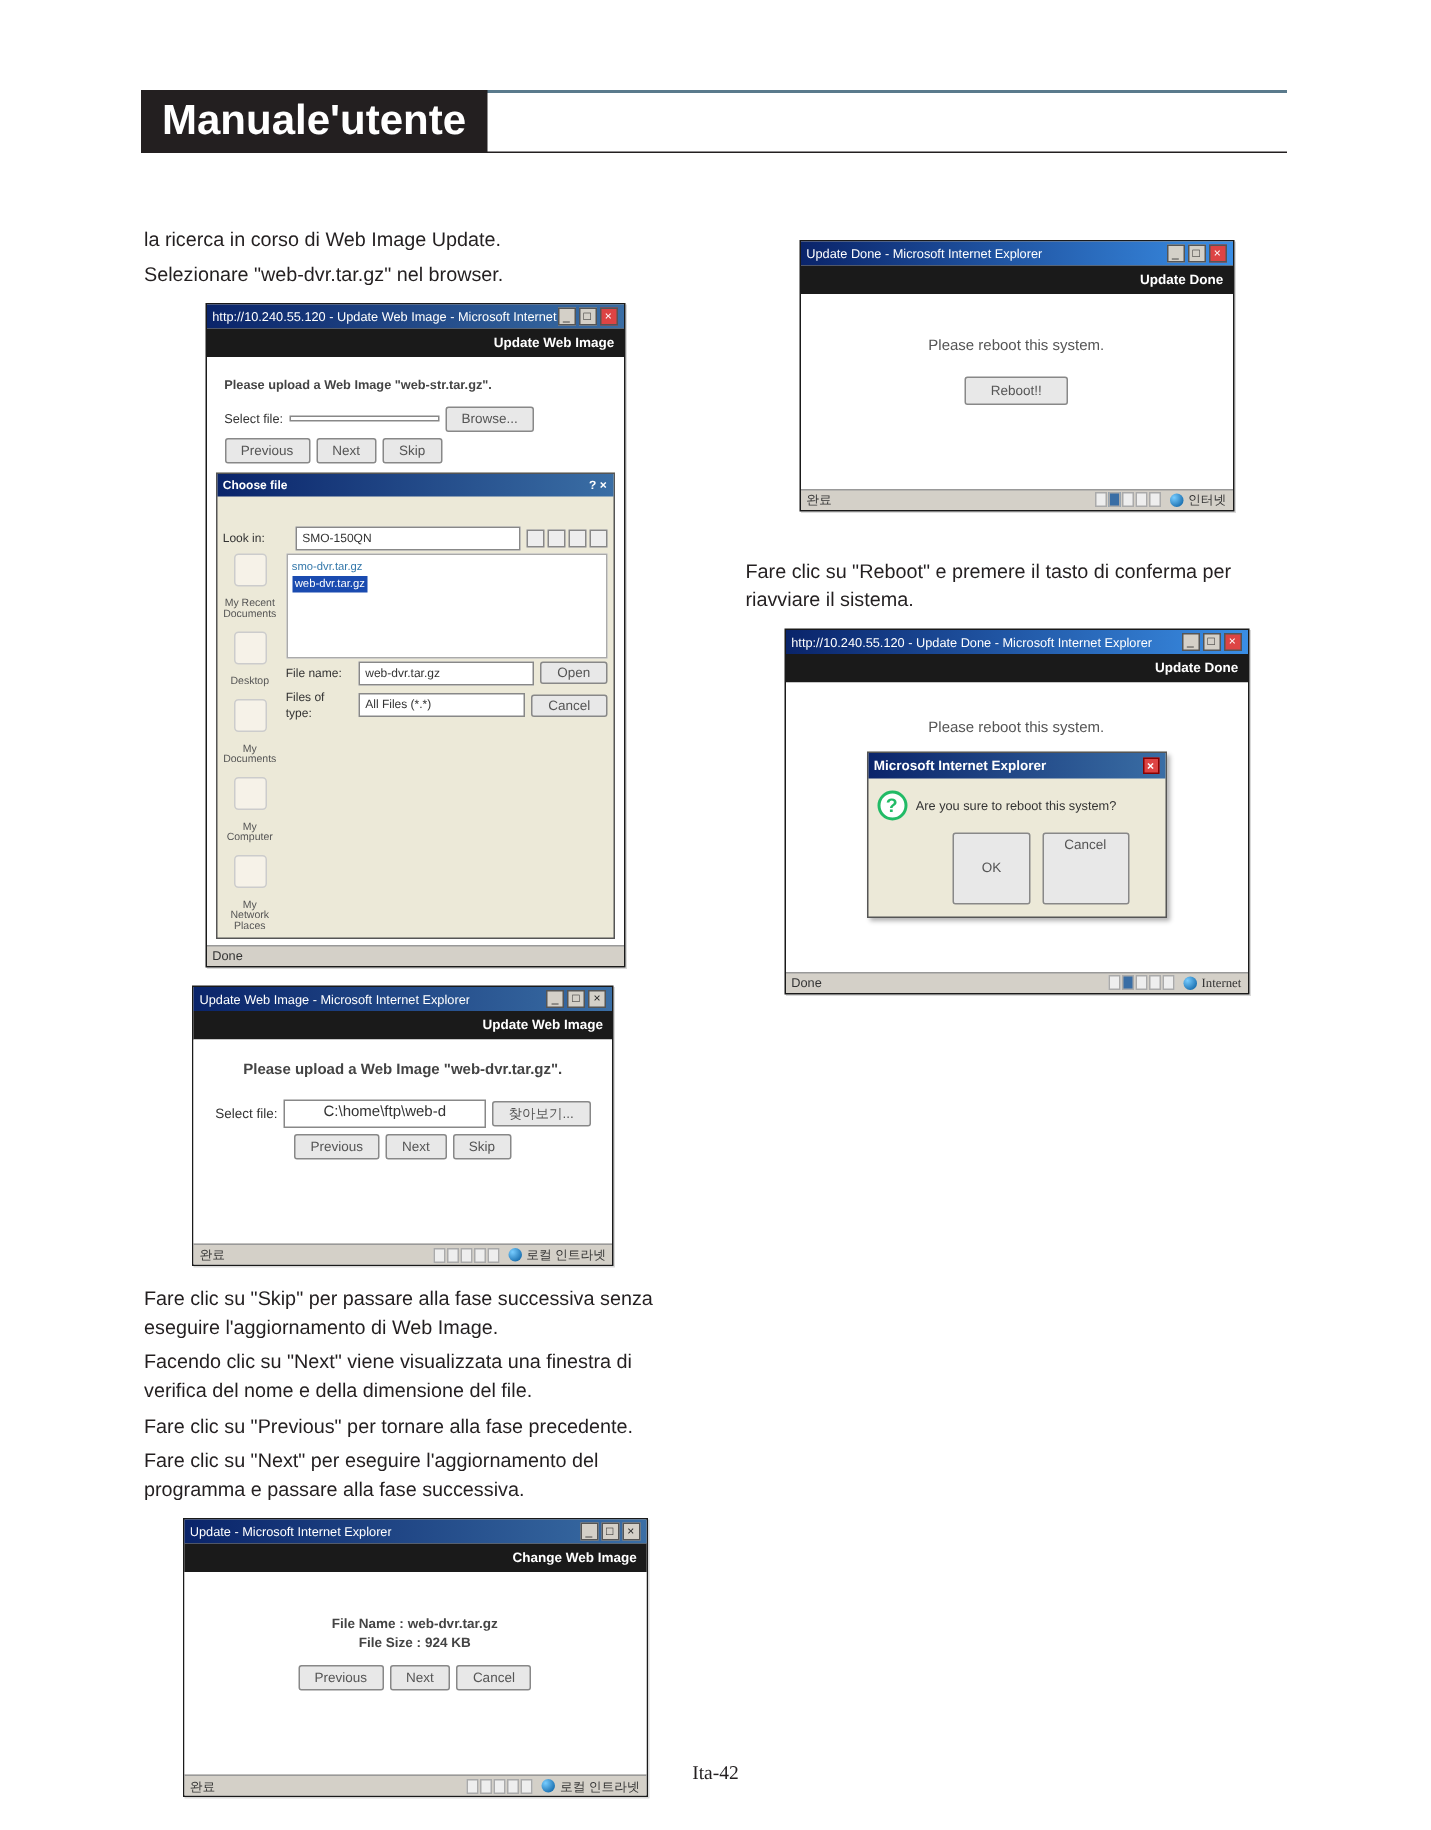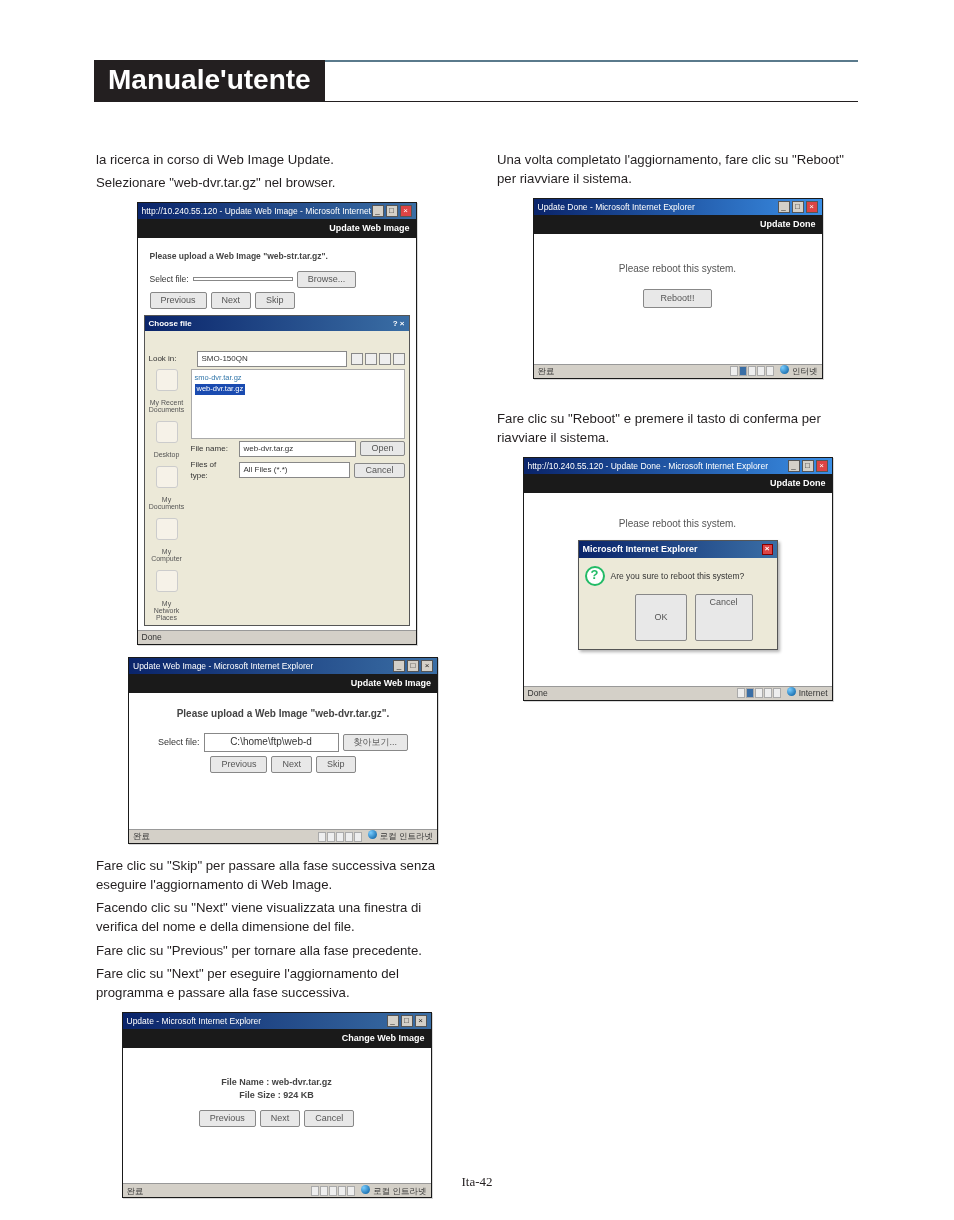--- a/index.html
+++ b/index.html
@@ -114,21 +114,21 @@
     display:flex;
     align-items:center;
     justify-content:space-between;
     padding:0 4px;
     font-size:8.5px;
     color:#333;
   }
   .ie-status .segs { display:flex; gap:1px;}
   .ie-status .seg { width:8px;height:10px;border:1px solid #aaa;background:#eee;}
   .ie-status .seg.fill{background:#3a6ea5;}
-  .ie-status .zone { display:flex; gap:3px;}
+  .ie-status .zone { display:flex; align-items:center; gap:3px;font-family:Liberation Serif, serif;}
   .ie-status .zone .glob{width:9px;height:9px;border-radius:50%;background:radial-gradient(circle at 30% 30%,#7cf,#059);}
   
   .fileinfo { font-size:9px; font-weight:bold; color:#444; text-align:center;}
   
   .msgbox {
     width: 200px;
     margin: 8px auto 0 auto;
     border:1px solid #555;
     background:#ece9d8;
     box-shadow:2px 2px 3px rgba(0,0,0,0.3);
@@ -255,21 +255,21 @@
               </div>
             </div>
           </div>
         </div>
         <div class="ie-status">
             <span>Done</span>
             <span></span>
           </div>
       </div>
 
-      <div class="screenshot ie-win" style="width:310px;margin-left:32px;">
+      <div class="screenshot ie-win" style="width:281px;margin-left:32px;">
         <div class="ie-titlebar">
           <span class="t">Update Web Image - Microsoft Internet Explorer</span>
           <span class="btns">
               <span class="btn">_</span>
               <span class="btn">□</span>
               <span class="btn">×</span>
             </span>
         </div>
         <div class="pane-header">Update Web Image</div>
         <div class="ie-body">
@@ -347,21 +347,20 @@
           </span>
         </div>
       </div>
 
       <div class="block-spacer"></div>
       <div class="para">Non spegnere il monitor durante questa fase e attendere il completamento dell'aggiornamento.</div>
 
     </div>
 
     <div class="col">
-      <div class="para">Una volta completato l'aggiornamento, fare clic su "Reboot" per riavviare il sistema.</div>
 
       <div class="screenshot ie-win" style="width:290px;">
         <div class="ie-titlebar" style="background:linear-gradient(to right,#0a246a,#3a8ee5);">
           <span class="t">Update Done - Microsoft Internet Explorer</span>
           <span class="btns">
               <span class="btn">_</span>
               <span class="btn">□</span>
               <span class="btn" style="background:#d44;color:#fff">×</span>
             </span>
         </div>

